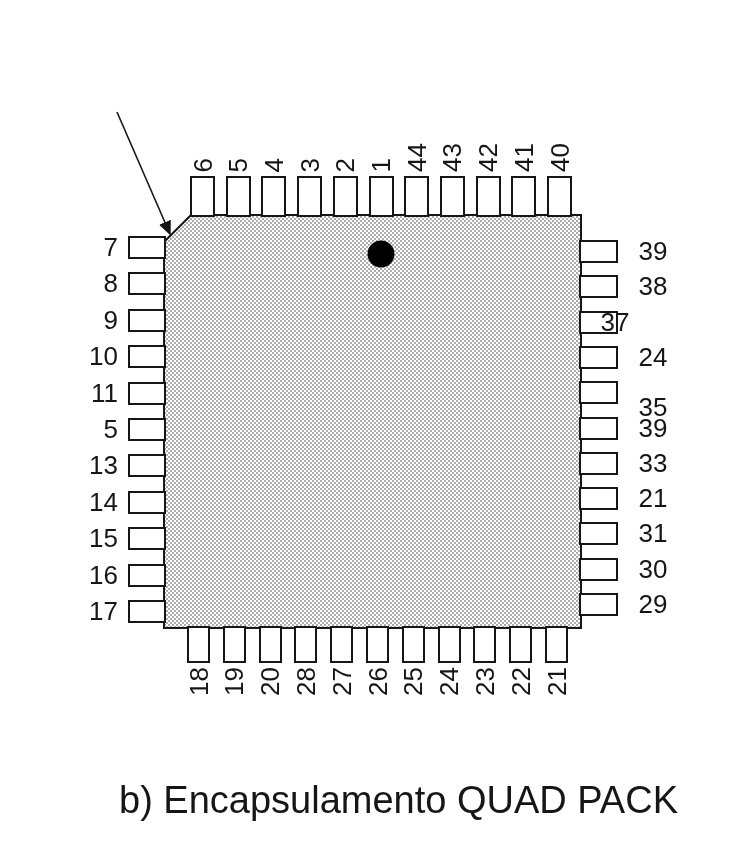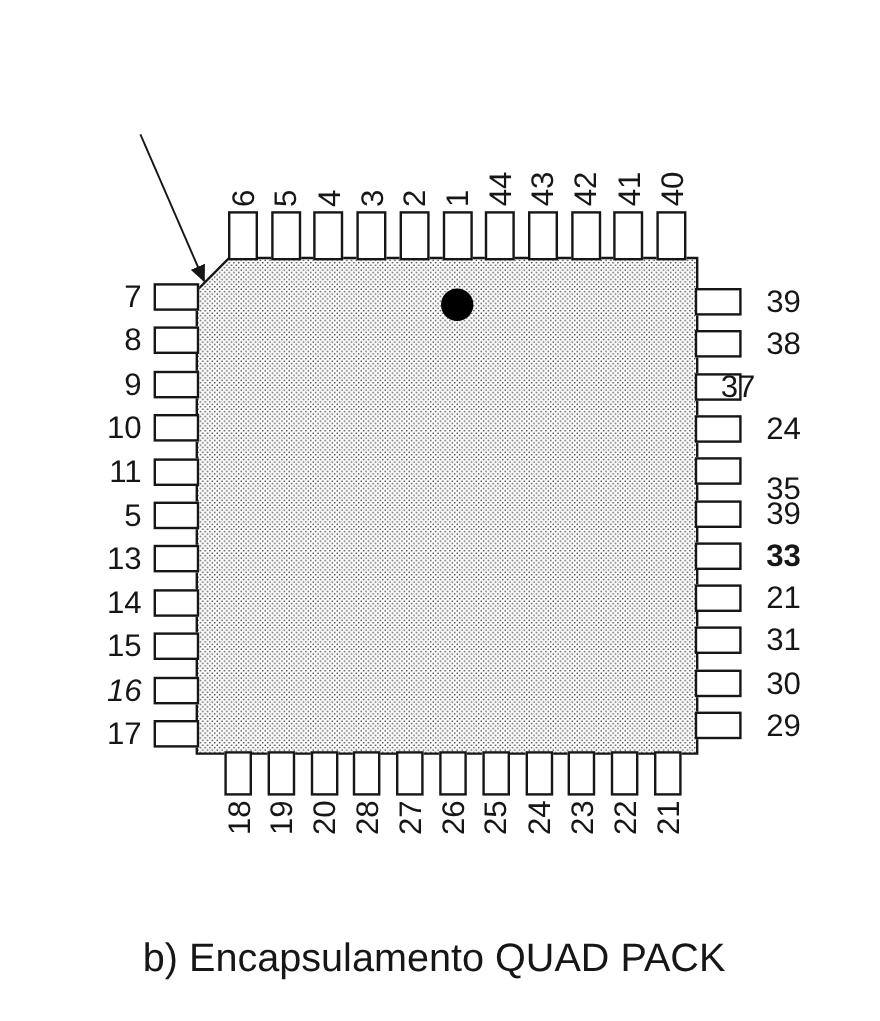--- a/index.html
+++ b/index.html
@@ -52,21 +52,21 @@
     top: 421px;
     transform: translate(-50%, -50%);
     font-size: 42px;
     letter-spacing: 1px;
     white-space: nowrap;
   }
   .caption {
     position: absolute;
     left: 119px;
     top: 779px;
-    font-size: 33px;
+    font-size: 38px;
     white-space: nowrap;
   }
 </style>
 </head>
 <body>
 
 <div class="canvas">
 
   <svg class="diagram" width="733" height="851" viewBox="0 0 733 851">
     <defs>
@@ -150,39 +150,39 @@
       <div class="side-label left" style="left: 72px; top: 378.6px;">11</div>
       <div class="pin" style="left: 128px; top: 418px; width: 38px; height: 23px;"></div>
       <div class="side-label left" style="left: 72px; top: 415px;">5</div>
       <div class="pin" style="left: 128px; top: 454.4px; width: 38px; height: 23px;"></div>
       <div class="side-label left" style="left: 72px; top: 451.4px;">13</div>
       <div class="pin" style="left: 128px; top: 490.8px; width: 38px; height: 23px;"></div>
       <div class="side-label left" style="left: 72px; top: 487.8px; text-align: right;">14</div>
       <div class="pin" style="left: 128px; top: 527.2px; width: 38px; height: 23px;"></div>
       <div class="side-label left" style="left: 72px; top: 524.2px;">15</div>
       <div class="pin" style="left: 128px; top: 563.6px; width: 38px; height: 23px;"></div>
-      <div class="side-label left" style="left: 72px; top: 560.6px; font-style: italic;">16</div>
+      <div class="side-label left" style="left: 72px; top: 560.6px;">16</div>
       <div class="pin" style="left: 128px; top: 600px; width: 38px; height: 23px;"></div>
       <div class="side-label left" style="left: 72px; top: 597px;">17</div>
     </div>
   <div id="pins-right">
       <div class="pin" style="left: 579px; top: 240px; width: 39px; height: 23px;"></div>
       <div class="side-label right" style="left: 630px; top: 237px;">39</div>
       <div class="pin" style="left: 579px; top: 275.3px; width: 39px; height: 23px;"></div>
       <div class="side-label right" style="left: 630px; top: 272.3px;">38</div>
       <div class="pin" style="left: 579px; top: 310.6px; width: 39px; height: 23px;"></div>
       <div class="side-label right" style="left: 592px; top: 307.6px;">37</div>
       <div class="pin" style="left: 579px; top: 345.9px; width: 39px; height: 23px;"></div>
       <div class="side-label right" style="left: 630px; top: 342.9px;">24</div>
       <div class="pin" style="left: 579px; top: 381.2px; width: 39px; height: 23px;"></div>
       <div class="side-label right" style="left: 630px; top: 393px;">35</div>
       <div class="pin" style="left: 579px; top: 416.5px; width: 39px; height: 23px;"></div>
       <div class="side-label right" style="left: 630px; top: 413.5px;">39</div>
       <div class="pin" style="left: 579px; top: 451.8px; width: 39px; height: 23px;"></div>
-      <div class="side-label right" style="left: 630px; top: 448.8px; font-weight: bold;">33</div>
+      <div class="side-label right" style="left: 630px; top: 448.8px;">33</div>
       <div class="pin" style="left: 579px; top: 487.1px; width: 39px; height: 23px;"></div>
       <div class="side-label right" style="left: 630px; top: 484.1px;">21</div>
       <div class="pin" style="left: 579px; top: 522.4px; width: 39px; height: 23px;"></div>
       <div class="side-label right" style="left: 630px; top: 519.4px;">31</div>
       <div class="pin" style="left: 579px; top: 557.7px; width: 39px; height: 23px;"></div>
       <div class="side-label right" style="left: 630px; top: 554.7px;">30</div>
       <div class="pin" style="left: 579px; top: 593px; width: 39px; height: 23px;"></div>
       <div class="side-label right" style="left: 630px; top: 590px;">29</div>
     </div>
 

